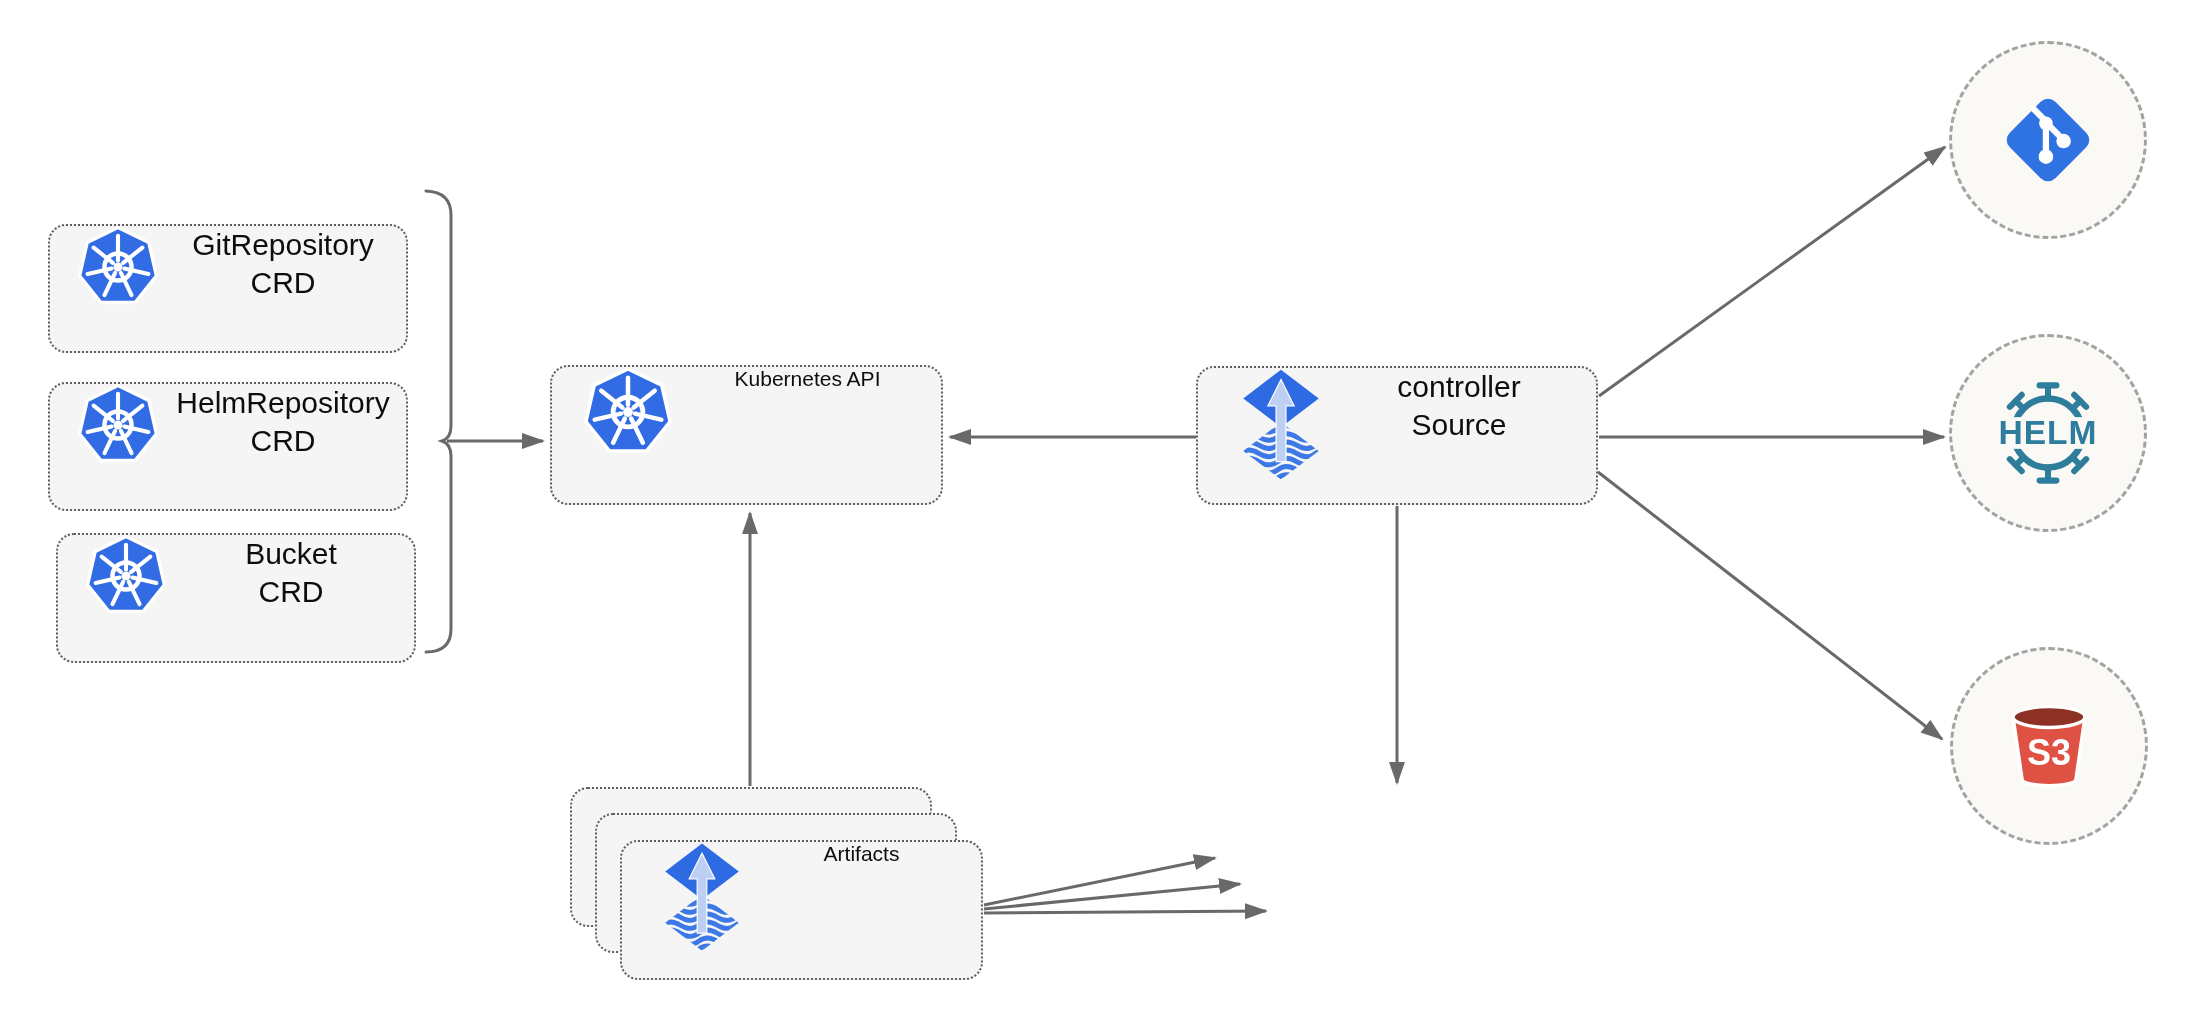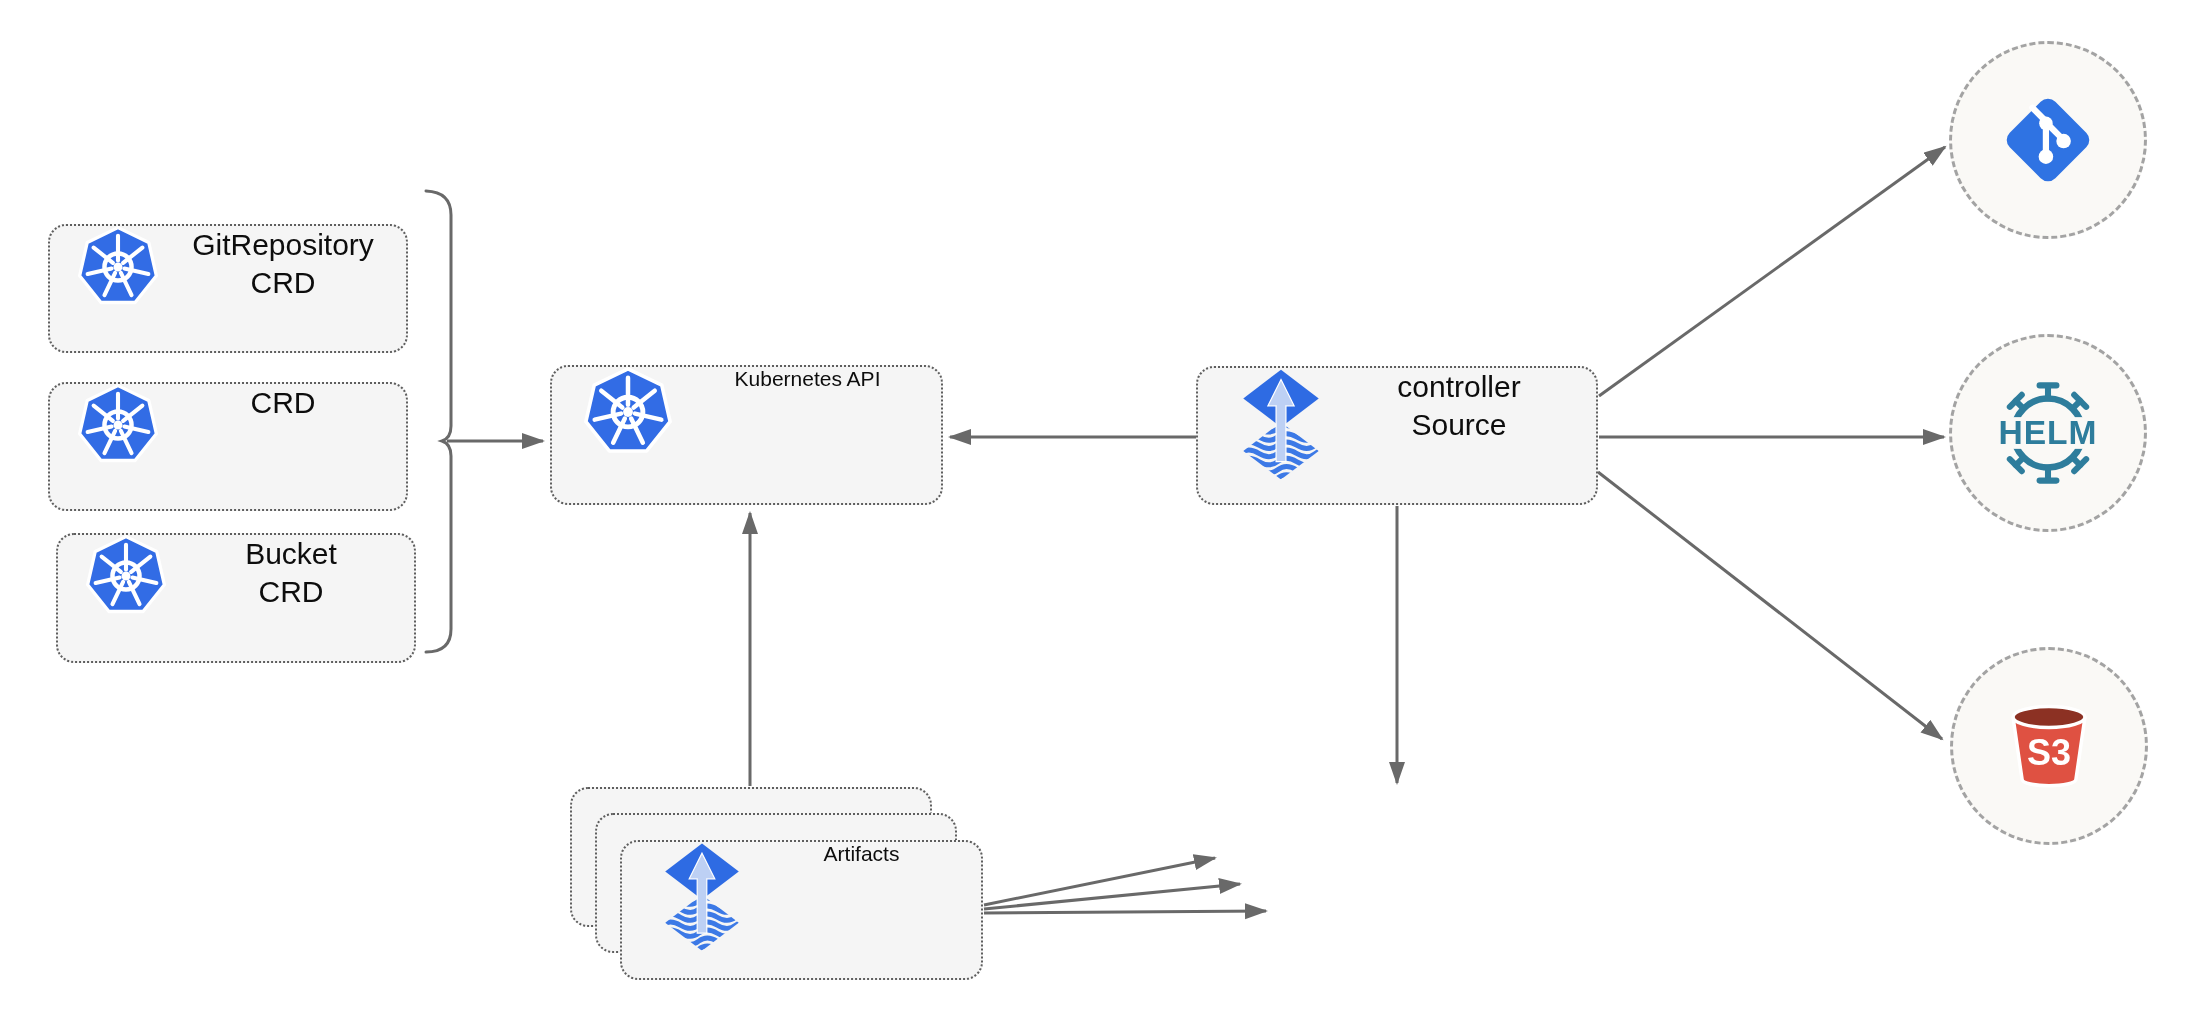--- a/index.html
+++ b/index.html
@@ -120,20 +120,21 @@
       <div>GitRepository</div>
       <div>CRD</div>
     </div>
   </div>
 
   <div class="node" style="left:48px;top:382px;width:360px;height:129px">
     <svg class="ic" style="margin-left:26px" width="84" height="82">
         <use href="#sym-k8s"></use>
       </svg>
     <div class="txt">
+      <div>HelmRepository</div>
       <div>CRD</div>
     </div>
   </div>
 
   <div class="node" style="left:56px;top:533px;width:360px;height:130px">
     <svg class="ic" style="margin-left:26px" width="84" height="82">
         <use href="#sym-k8s"></use>
       </svg>
     <div class="txt">
       <div>Bucket</div>

